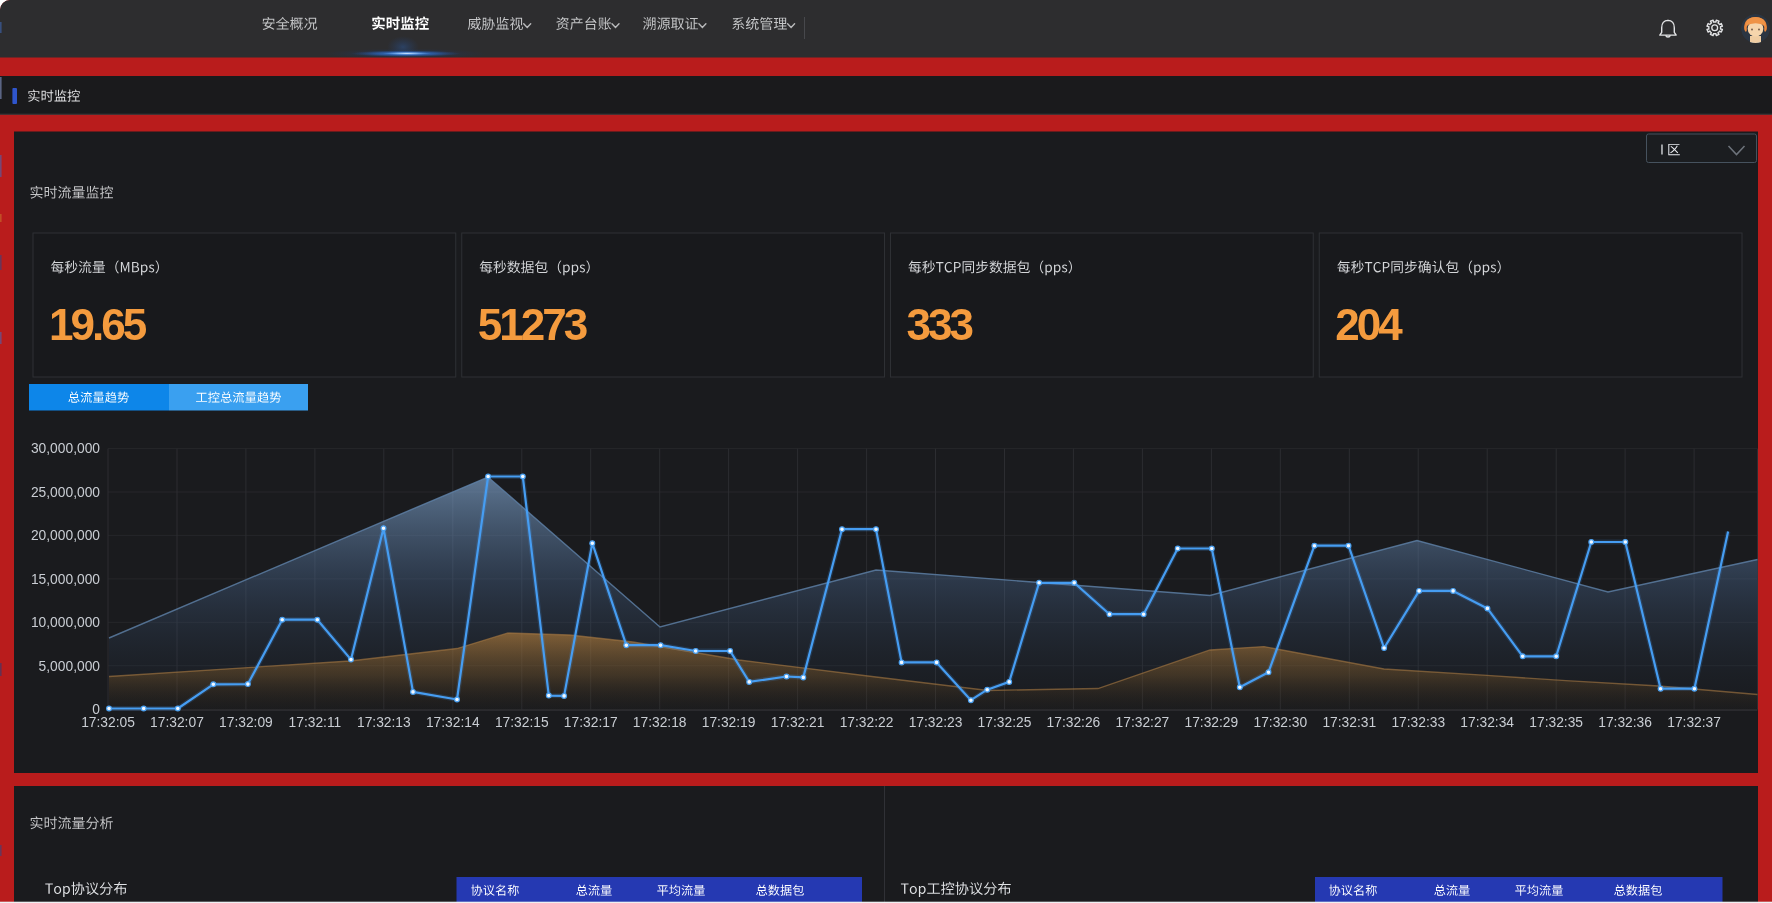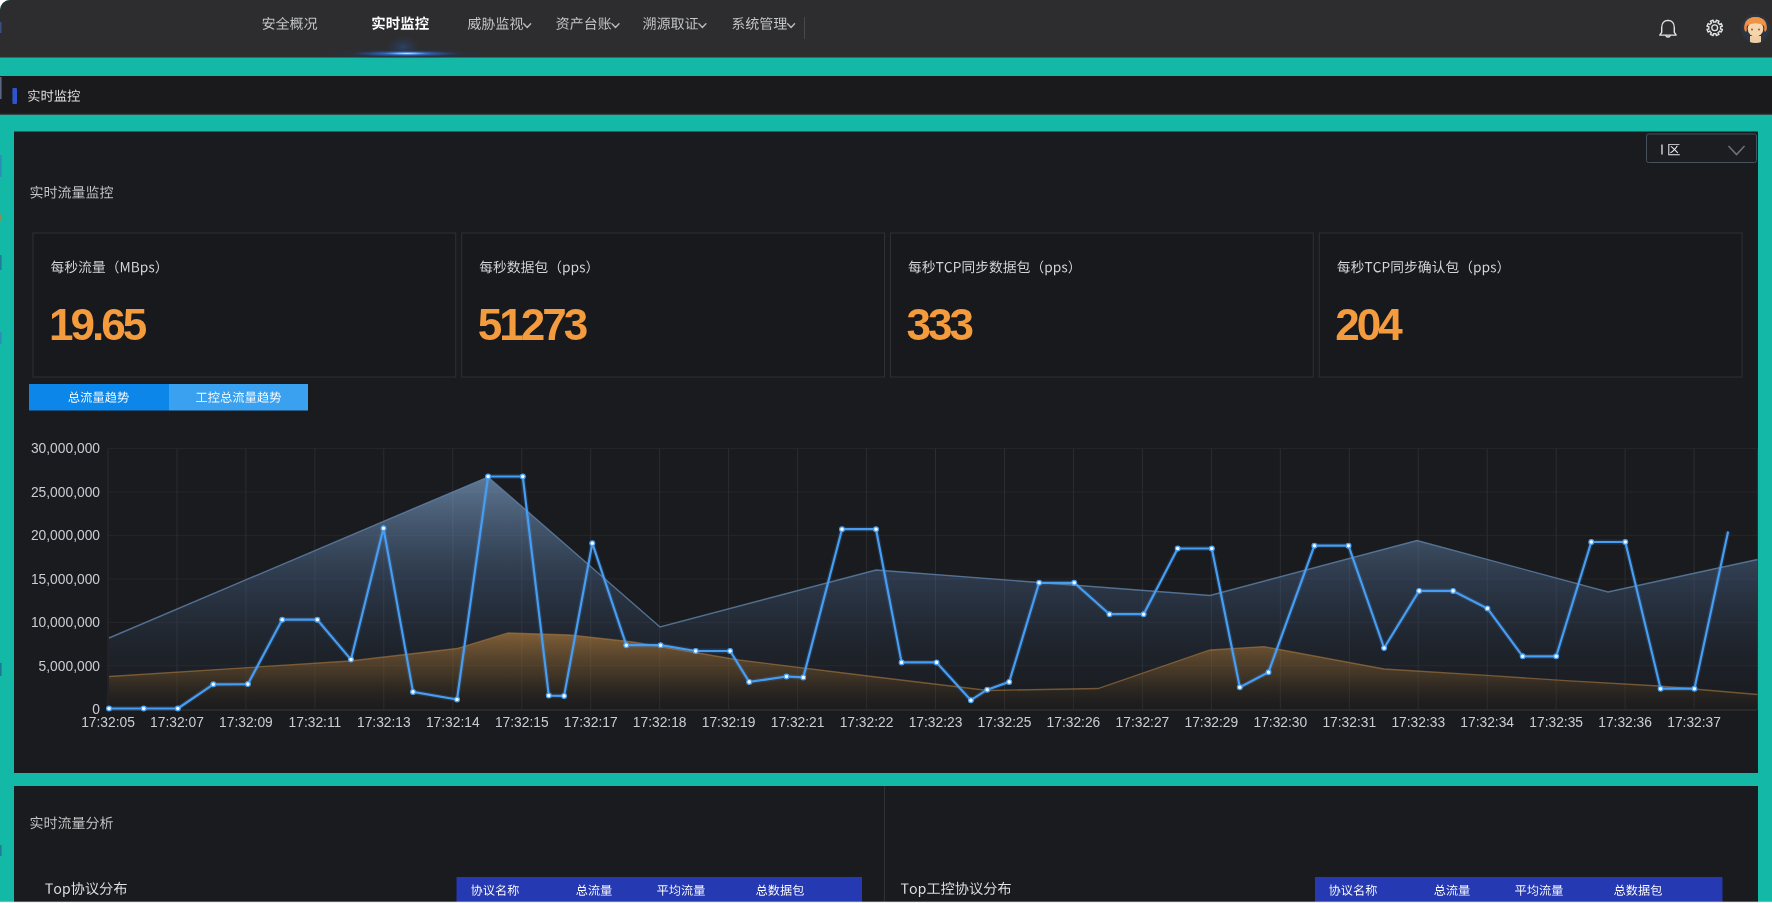--- a/index.html
+++ b/index.html
@@ -1,14 +1,14 @@
 <!DOCTYPE html>
 <html><head><meta charset="utf-8"><style>
 html,body{margin:0;padding:0;background:#ffffff;width:1772px;height:903px;overflow:hidden}
-#page{position:absolute;left:0;top:0;width:1772px;height:903px;background:#14b8a6;border-top-left-radius:10px;overflow:hidden}
+#page{position:absolute;left:0;top:0;width:1772px;height:903px;background:#b91c1c;border-top-left-radius:10px;overflow:hidden}
 svg{display:block}
 </style></head><body>
 <div id="page">
 <svg width="1772" height="903" viewBox="0 0 1772 903">
 <defs>
         <clipPath id="avclip">
           <circle cx="1755.5" cy="28.5" r="14.5"></circle>
         </clipPath>
         <radialGradient id="navglowV">
           <stop offset="0" stop-color="#2a63b8" stop-opacity="0.38"></stop>

